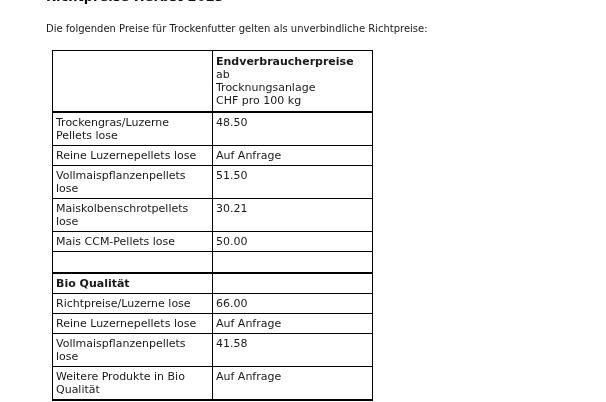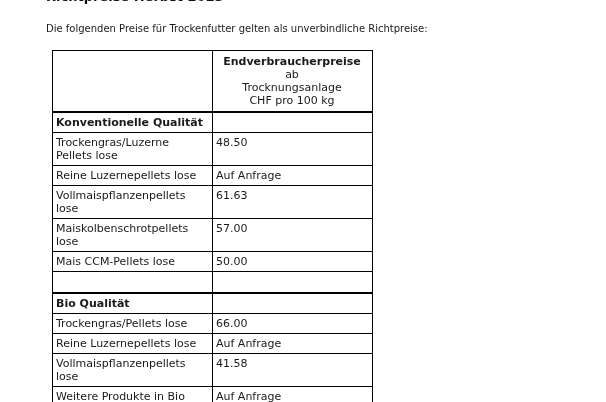--- a/index.html
+++ b/index.html
@@ -46,21 +46,20 @@
     line-height: 13px;
     padding: 3px 4px 3px 3px;
     vertical-align: top;
     font-weight: normal;
     text-align: left;
     overflow: hidden;
   }
   col.c-label { width: 160px; }
   col.c-price { width: 160px; }
   tr.header-row th {
-    text-align: center;
     border-bottom: 2px solid #000000;
     padding-top: 4px;
     padding-bottom: 4px;
   }
   tr.section-row td {
     font-weight: bold;
   }
   td.price-cell {
     text-align: center;
   }
@@ -87,56 +86,52 @@
     <colgroup>
       <col class="c-label">
       <col class="c-price">
     </colgroup>
     <tbody>
       <tr class="header-row">
         <th></th>
         <th><b>Endverbraucherpreise</b><span> ab</span><br><span>Trocknungsanlage</span><br><span>CHF pro 100 kg</span></th>
       </tr>
 
-      <tr class="section-row">
-        <td>Konventionelle Qualität</td>
-        <td></td>
-      </tr>
       <tr>
         <td>Trockengras/Luzerne Pellets lose</td>
         <td class="price-cell">48.50</td>
       </tr>
       <tr>
         <td>Reine Luzernepellets lose</td>
         <td class="price-cell">Auf Anfrage</td>
       </tr>
       <tr>
         <td>Vollmaispflanzenpellets lose</td>
-        <td class="price-cell">61.63</td>
+        <td class="price-cell">51.50</td>
       </tr>
       <tr>
         <td>Maiskolbenschrotpellets lose</td>
-        <td class="price-cell">57.00</td>
+        <td class="price-cell">30.21</td>
       </tr>
       <tr>
         <td>Mais CCM-Pellets lose</td>
         <td class="price-cell">50.00</td>
       </tr>
 
       <tr class="spacer-row">
         <td></td>
         <td></td>
       </tr>
 
       <tr class="section-row">
         <td>Bio Qualität</td>
         <td></td>
       </tr>
       <tr>
-        <td>Trockengras/Pellets lose</td>
+        <td>Richtpreise/Luzerne lose</td>
         <td class="price-cell">66.00</td>
       </tr>
       <tr>
         <td>Reine Luzernepellets lose</td>
         <td class="price-cell">Auf Anfrage</td>
       </tr>
       <tr>
         <td>Vollmaispflanzenpellets lose</td>
         <td class="price-cell">41.58</td>
       </tr>

